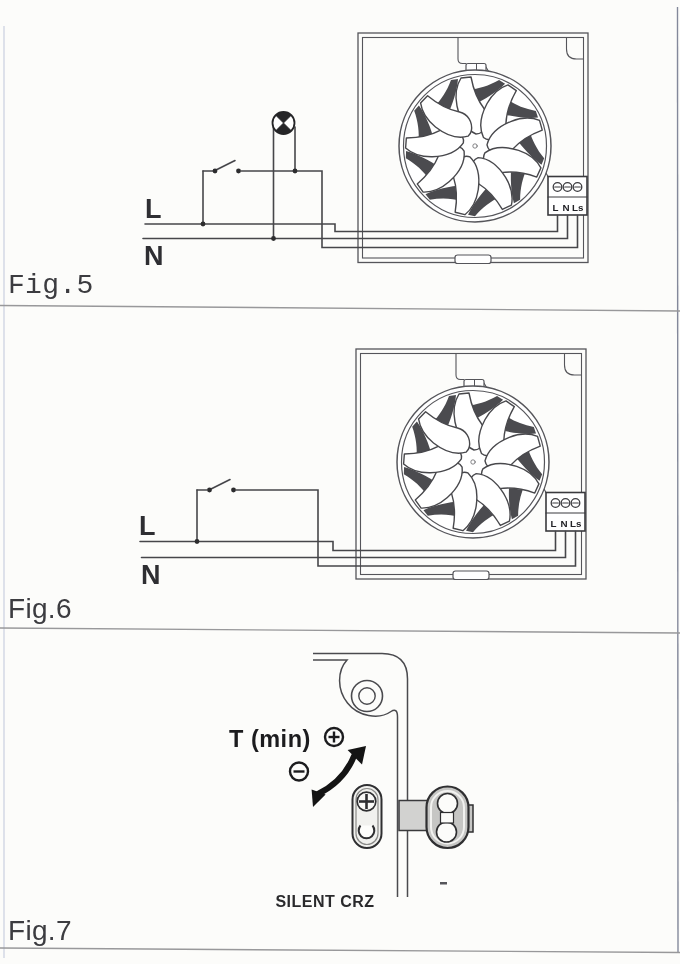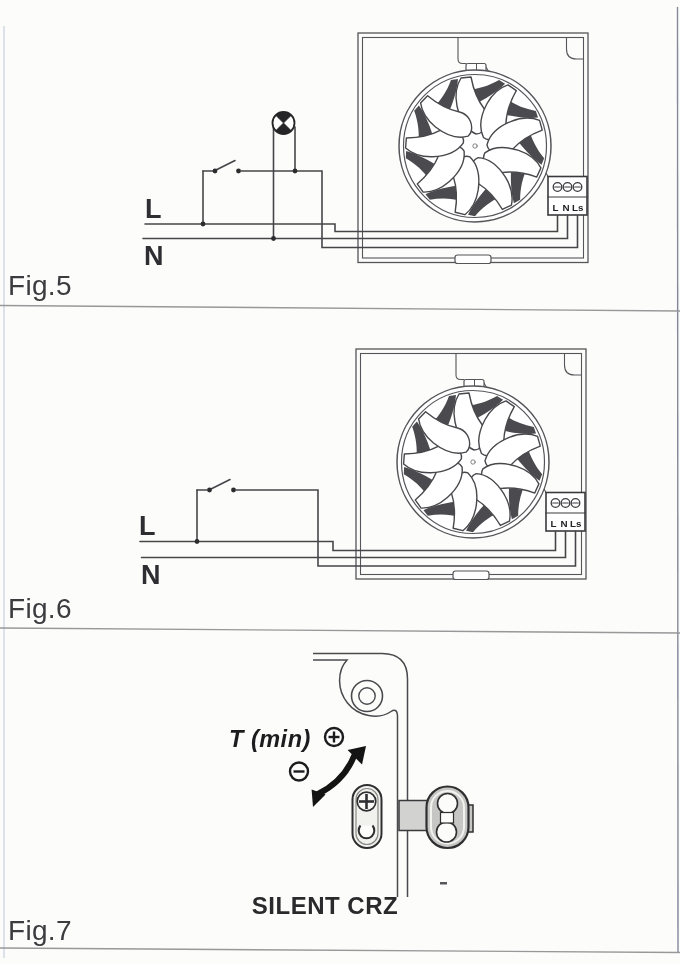--- a/index.html
+++ b/index.html
@@ -21,21 +21,21 @@
     font-size:27px;font-weight:bold;color:#2e2e32;
     line-height:1;
   }
   .timer-label{
     position:absolute;
     font-size:23.5px;font-weight:bold;color:#1c1c1e;
     letter-spacing:0.5px;line-height:1;
   }
   .product-label{
     position:absolute;
-    font-size:24px;font-weight:bold;color:#2a2a2c;
+    font-size:16px;font-weight:bold;color:#2a2a2c;
     letter-spacing:0.5px;line-height:1;text-align:center;
   }
   text.tlabel{
     font-family:"Liberation Sans","DejaVu Sans",sans-serif;
     font-size:9.8px;font-weight:bold;fill:#232327;
   }
 </style>
 </head>
 <body>
 
@@ -221,25 +221,25 @@
       <rect x="426.5" y="786.5" width="42" height="61.5" rx="21" fill="#c6c6c4" stroke="#2f2f31" stroke-width="2.2"></rect>
       <rect x="431" y="791" width="33" height="52.5" rx="16.5" fill="none" stroke="#f2f2f0" stroke-width="2"></rect>
       <circle cx="447.5" cy="803.5" r="10" fill="#fcfcfa" stroke="#2f2f31" stroke-width="1.6"></circle>
       <circle cx="446.5" cy="832" r="10" fill="#fcfcfa" stroke="#2f2f31" stroke-width="1.6"></circle>
       <rect x="440.5" y="812.5" width="13" height="10.5" fill="#fcfcfa" stroke="#2f2f31" stroke-width="1.2"></rect>
     </g>
     <rect x="440" y="882" width="7" height="2.5" fill="#55555a"></rect>
   </g>
 </svg>
 
-<div class="fig-caption" style="left:8px;top:272px;">Fig.5</div>
+<div class="fig-caption" style="left:8px;top:272px;font-family:Liberation Mono, monospace;">Fig.5</div>
 <div class="wire-label" style="left:145px;top:196px;">L</div>
 <div class="wire-label" style="left:144px;top:243px;">N</div>
 
 <div class="fig-caption" style="left:8px;top:595px;">Fig.6</div>
 <div class="wire-label" style="left:139px;top:513px;">L</div>
 <div class="wire-label" style="left:141px;top:562px;">N</div>
 
 <div class="fig-caption" style="left:8px;top:917px;text-align:center;">Fig.7</div>
-<div class="timer-label" style="left:229px;top:728px;font-style:italic;">T (min)</div>
+<div class="timer-label" style="left:229px;top:728px;">T (min)</div>
 <div class="product-label" style="left:245px;top:894px;width:160px;">SILENT CRZ</div>
 
 </div>
 
 </body></html>

